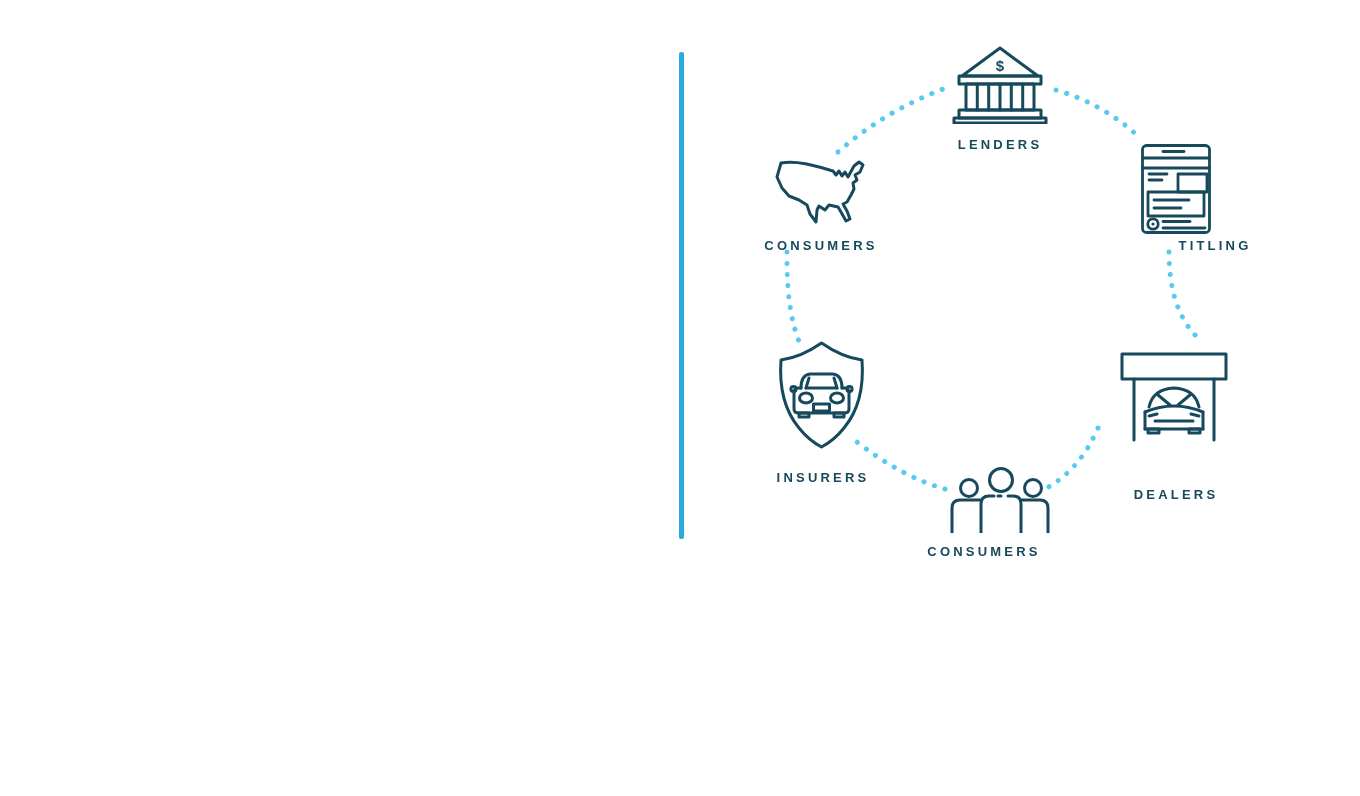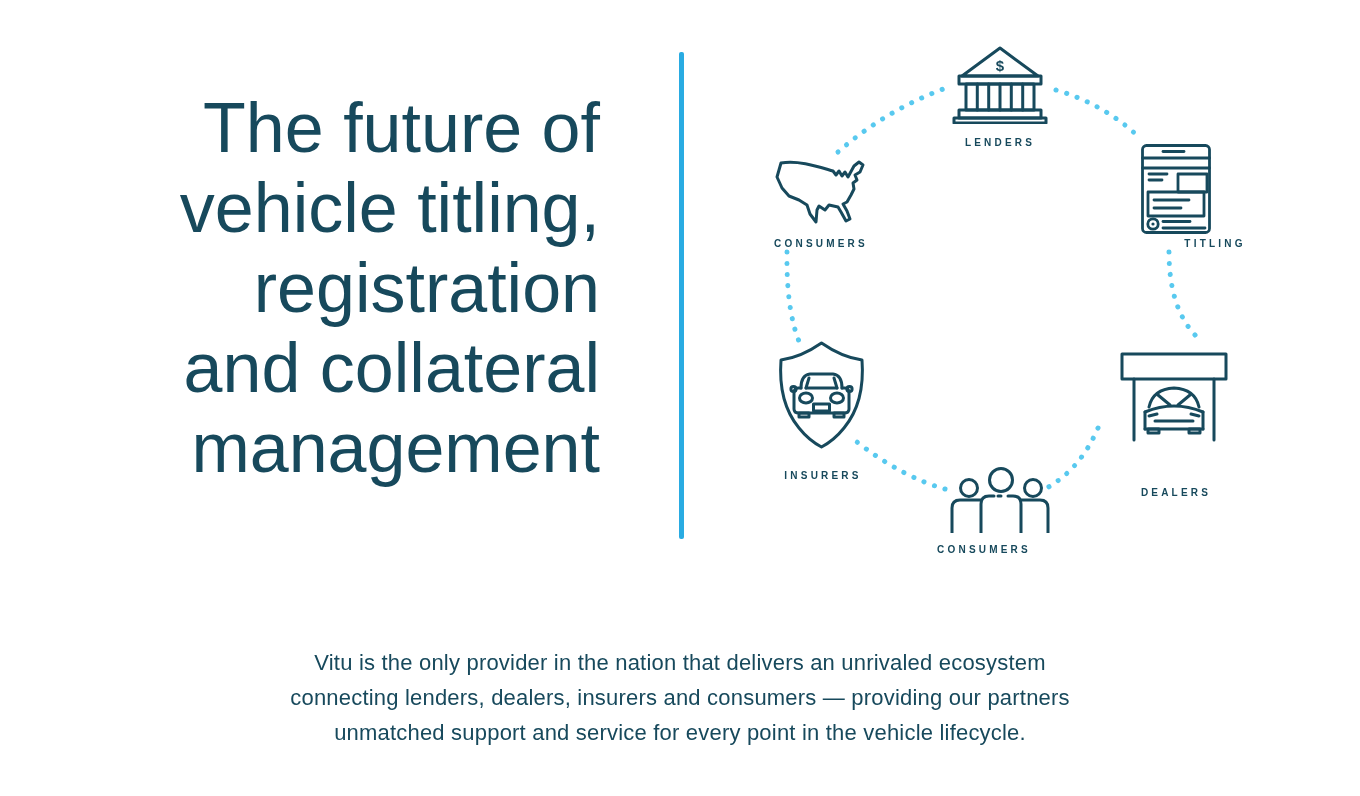--- a/index.html
+++ b/index.html
@@ -24,42 +24,37 @@
     background:var(--divider);border-radius:2px;
   }
 
   .diagram{position:absolute;left:700px;top:30px;width:560px;height:560px;}
   .diagram svg.arcs{position:absolute;left:0;top:0;width:560px;height:560px;}
   .node-icon{position:absolute;}
   .node-icon svg{display:block;stroke:var(--ink);fill:none;
     stroke-linecap:round;stroke-linejoin:round;}
   .node-label{
     position:absolute;transform:translateX(-50%);
-    color:var(--ink);font-size:10px;font-weight:700;letter-spacing:3.2px;
+    color:var(--ink);font-size:13px;font-weight:700;letter-spacing:3.2px;
     white-space:nowrap;
   }
   .bank-dollar{font-family:"Liberation Sans",sans-serif;font-weight:600;}
 
   .footer-text{
     position:absolute;left:0;right:0;top:645px;
     text-align:center;color:var(--ink);
     font-size:22px;line-height:35px;font-weight:400;letter-spacing:0.2px;
     white-space:pre-line;
   }
 </style>
 </head>
 <body>
 
 <div class="stage">
 
-  <div class="hero-title">The future of
-vehicle titling,
-registration
-and collateral
-management</div>
 
   <div class="vertical-divider"></div>
 
   <div class="diagram">
 
     <svg class="arcs" viewBox="0 0 560 560">
       <g stroke="#58c9ef" stroke-width="5" fill="none" stroke-linecap="round" stroke-dasharray="0.1 11">
         <path d="M138,122 Q186,80 246,58"></path>
         <path d="M356,60 Q404,74 440,108"></path>
         <path d="M469,222 Q469,278 496,306"></path>
@@ -167,17 +162,14 @@
                  L85,11 L90,7 L94,10 L91,17 L86,20 L88,25 L84,28 L85,34 L82,40
                  L78,47 L74,49 L78,56 L81,64 L77,66 L72,57 L69,52
                  L60,50 L56,55 L50,51 L48,55 L47,67 L41,59 L38,50
                  L30,45 L20,41 L13,33 L8,22 Z"></path>
       </svg>
     </div>
     <div class="node-label" style="left:121px;top:208px;">CONSUMERS</div>
 
   </div>
 
-  <div class="footer-text">Vitu is the only provider in the nation that delivers an unrivaled ecosystem
-connecting lenders, dealers, insurers and consumers — providing our partners
-unmatched support and service for every point in the vehicle lifecycle.</div>
 
 </div>
 
 </body></html>

